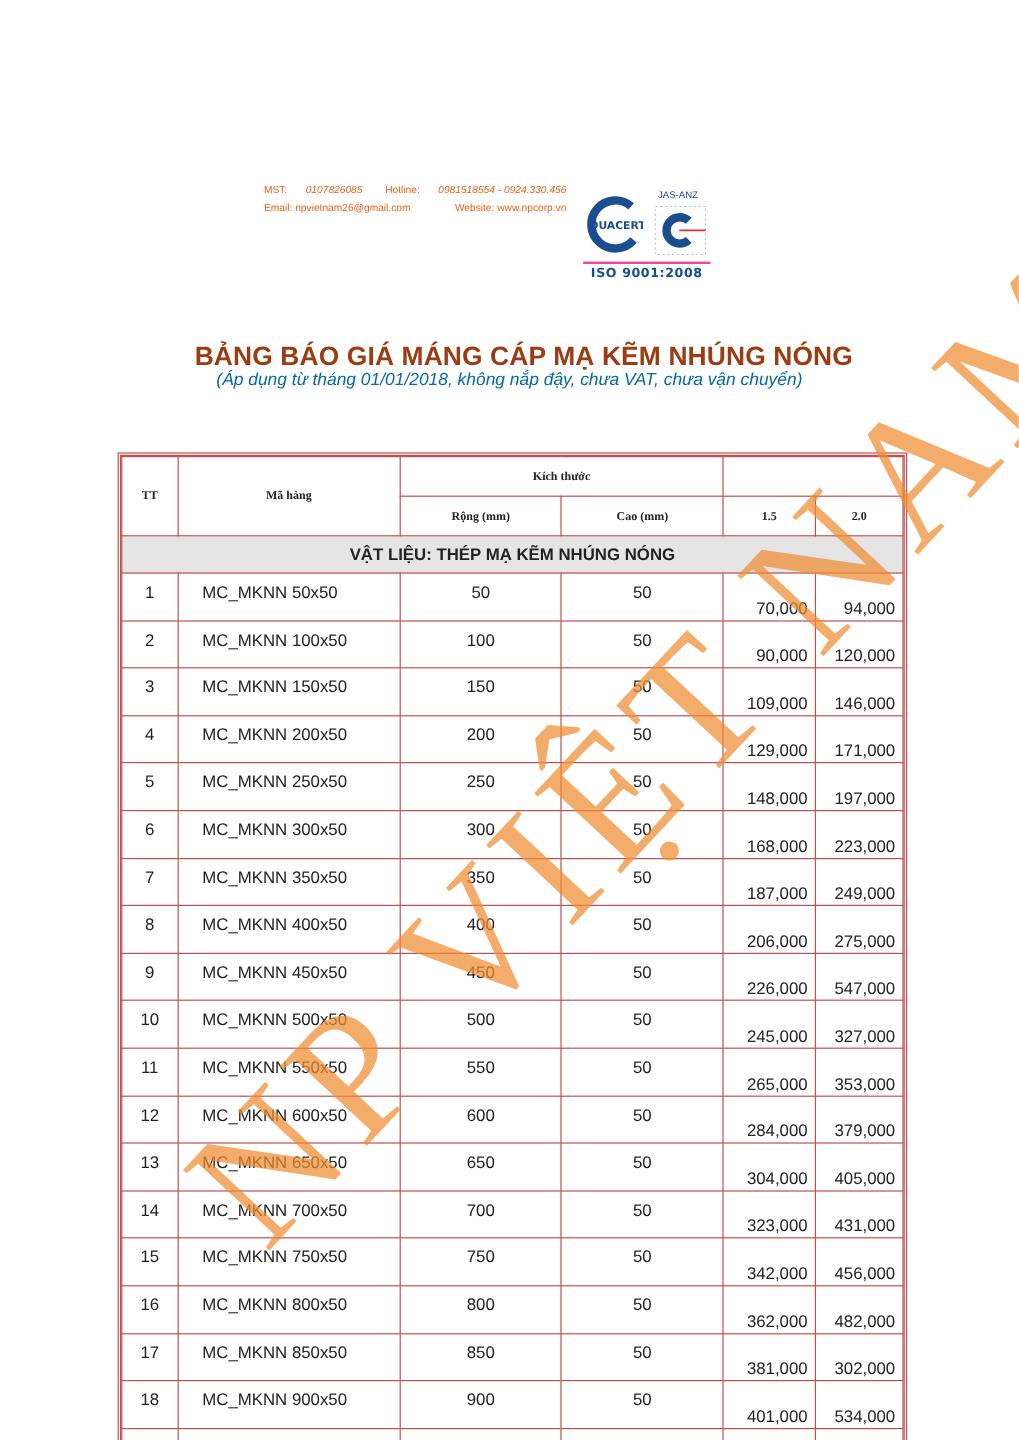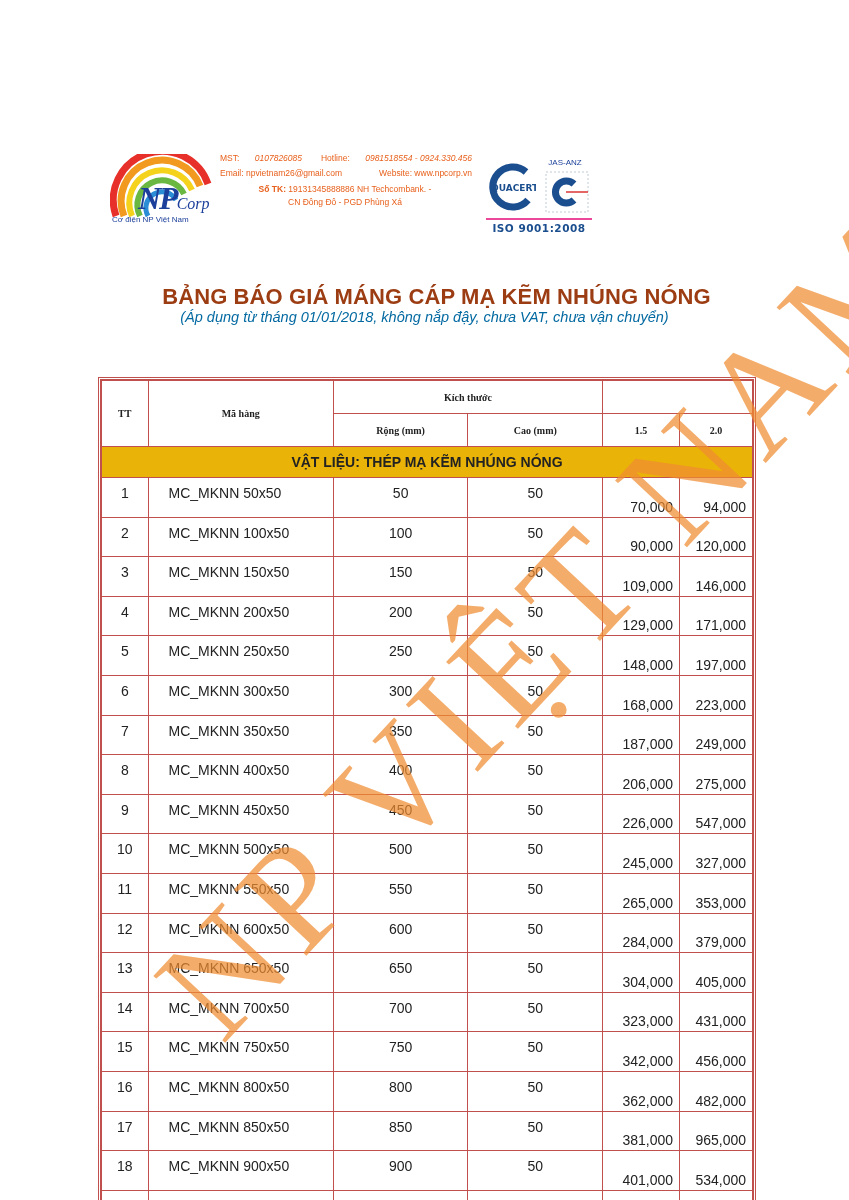--- a/index.html
+++ b/index.html
@@ -34,60 +34,45 @@
   .tbl-wrap { position:absolute; left:98px; top:377px; width:652px; border:3px double #c0504d; }
   table { border-collapse:collapse; width:100%; table-layout:fixed; }
   td, th { border:1px solid #c0504d; font-size:14px; color:#222; padding:0; }
   th { font-weight:bold; height:32px; font-size:10px;font-family:Liberation Serif, serif; }
   .c-tt { width:46px; }
   .c-ma { width:183px; }
   .c-rong { width:133px; }
   .c-cao { width:133px; }
   .c-p15 { width:76px; }
   .c-p20 { width:72px; }
-  .section td { background:#eab308; height:30px; text-align:center; font-weight:bold; font-size:14px; color:#222; }
+  .section td { background:#e5e5e5; height:30px; text-align:center; font-weight:bold; font-size:14px; color:#222; }
   .row td { height:31.6px; }
   .td-tt { text-align:center; vertical-align:middle; padding-top:0; }
   .td-ma { text-align:left; padding-left:20px; }
   .td-num { text-align:center; }
   .td-price { text-align:right; vertical-align:bottom; padding-right:6px; padding-bottom:2px; }
   .row .td-tt, .row .td-ma, .row .td-num { vertical-align:top; padding-top:7px; }
 
   
   .watermark { position:absolute; left:80px; top:520px; width:900px; transform-origin:0 0; transform:rotate(-47deg); font-family:"Liberation Serif", serif; font-size:150px; color:rgba(240,140,50,0.72); letter-spacing:10px; white-space:nowrap; pointer-events:none; line-height:1; }
   .watermark { left:130px; top:960px; }
 </style>
 </head>
 <body>
 
 <div class="header">
-  <div class="logo">
-    <svg class="logo-rainbow" viewBox="0 0 110 64">
-      <path d="M6 62 A46 46 0 0 1 98 30" fill="none" stroke="#e8302a" stroke-width="7"></path>
-      <path d="M14 62 A38 38 0 0 1 90 32" fill="none" stroke="#f29a1f" stroke-width="7"></path>
-      <path d="M22 62 A30 30 0 0 1 82 36" fill="none" stroke="#f5d21c" stroke-width="6"></path>
-      <path d="M30 62 A22 22 0 0 1 74 40" fill="none" stroke="#6ab742" stroke-width="6"></path>
-      <path d="M38 62 A14 14 0 0 1 66 46" fill="none" stroke="#2a8dd6" stroke-width="5"></path>
-    </svg>
-    <div class="logo-text"><span>NP</span><small>Corp</small></div>
-    <div class="logo-sub">Cơ điện NP Việt Nam</div>
-  </div>
 
   <div class="company">
     <div class="info-line">
       <span><b>MST:</b> <i>0107826085</i></span>
       <span><b>Hotline:</b> <i>0981518554 - 0924.330.456</i></span>
     </div>
     <div class="info-line">
       <span><b>Email:</b> <span>npvietnam26@gmail.com</span></span>
       <span><b>Website</b><span>: www.npcorp.vn</span></span>
-    </div>
-    <div class="info-center">
-      <b>Số TK:</b> <span>19131345888886 NH Techcombank. -</span><br>
-      <span>CN Đông Đô - PGD Phùng Xá</span>
     </div>
   </div>
 
   <div class="cert">
     <svg class="cert-quacert" viewBox="0 0 50 50">
       <path d="M40 10 A20 20 0 1 0 42 38" fill="none" stroke="#1b4e8f" stroke-width="7"></path>
       <text x="5" y="29" font-family="DejaVu Sans, sans-serif" font-size="9" font-weight="bold" fill="#1b4e8f">QUACERT</text>
     </svg>
     <div class="cert-jas">JAS-ANZ</div>
     <svg class="cert-jasmark" viewBox="0 0 46 44">
@@ -257,21 +242,21 @@
           <td class="td-num">50</td>
           <td class="td-price">362,000</td>
           <td class="td-price">482,000</td>
         </tr>
         <tr class="row">
           <td class="td-tt">17</td>
           <td class="td-ma">MC_MKNN 850x50</td>
           <td class="td-num">850</td>
           <td class="td-num">50</td>
           <td class="td-price">381,000</td>
-          <td class="td-price">965,000</td>
+          <td class="td-price">302,000</td>
         </tr>
         <tr class="row">
           <td class="td-tt">18</td>
           <td class="td-ma">MC_MKNN 900x50</td>
           <td class="td-num">900</td>
           <td class="td-num">50</td>
           <td class="td-price">401,000</td>
           <td class="td-price">534,000</td>
         </tr>
         <tr class="row">

